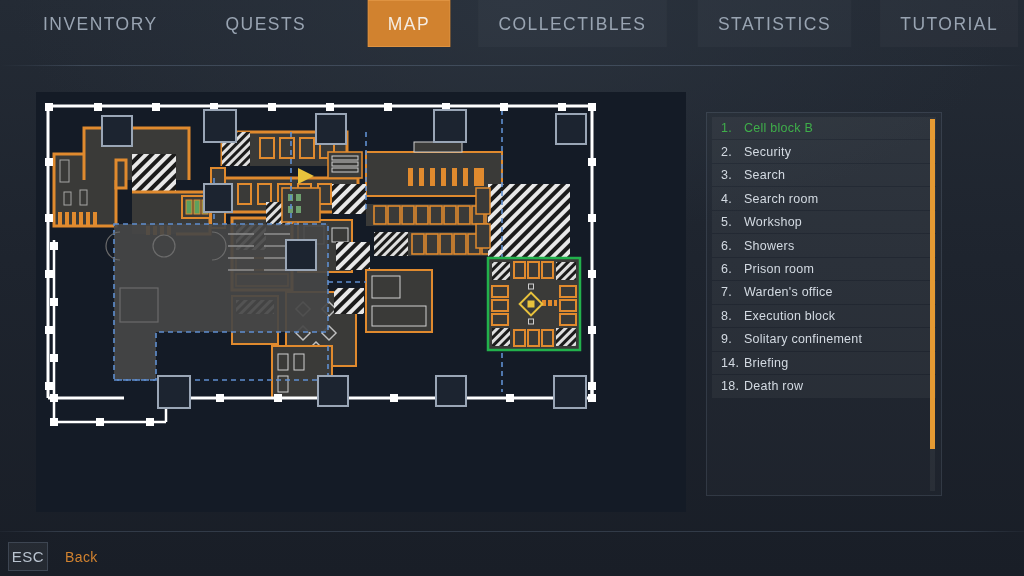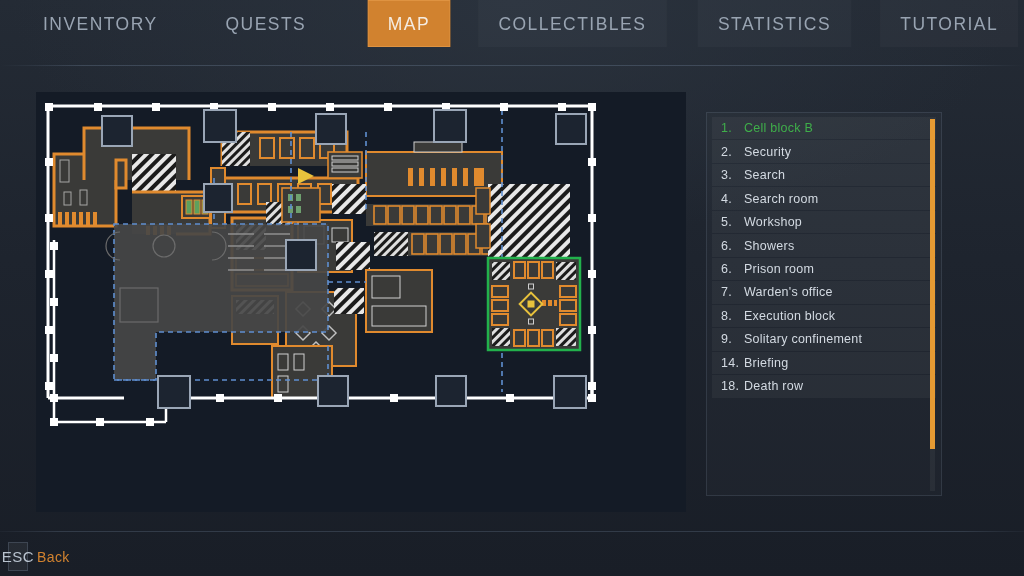--- a/index.html
+++ b/index.html
@@ -80,27 +80,27 @@
     background:#e59a33;
   }
 
   
   #footer-divider {
     position:absolute; left:0; top:531px; width:1024px; height:1px;
     background:linear-gradient(90deg, rgba(120,140,165,0.05) 0%, rgba(120,140,165,0.26) 6%, rgba(120,140,165,0.26) 94%, rgba(120,140,165,0.05) 100%);
   }
   #footer { position:absolute; left:8px; top:542px; display:flex; align-items:center; }
   #esc-key {
-    width:20px; height:29px;
+    width:40px; height:29px;
     display:flex; align-items:center; justify-content:center;
     background:rgba(255,255,255,0.055);
     border:1px solid rgba(150,170,195,0.22);
     font-size:15px; color:#b9c3cf; letter-spacing:0.5px;
   }
-  #back-label { margin-left:9px; font-size:14px; color:#d1822f; letter-spacing:0.4px; }
+  #back-label { margin-left:17px; font-size:14px; color:#d1822f; letter-spacing:0.4px; }
 </style>
 </head>
 <body>
 
 <div id="tabbar">
   <div id="tab-spacer-a"></div>
   <div class="tab">
       <span>INVENTORY</span>
     </div>
   <div class="tabgap"></div>

